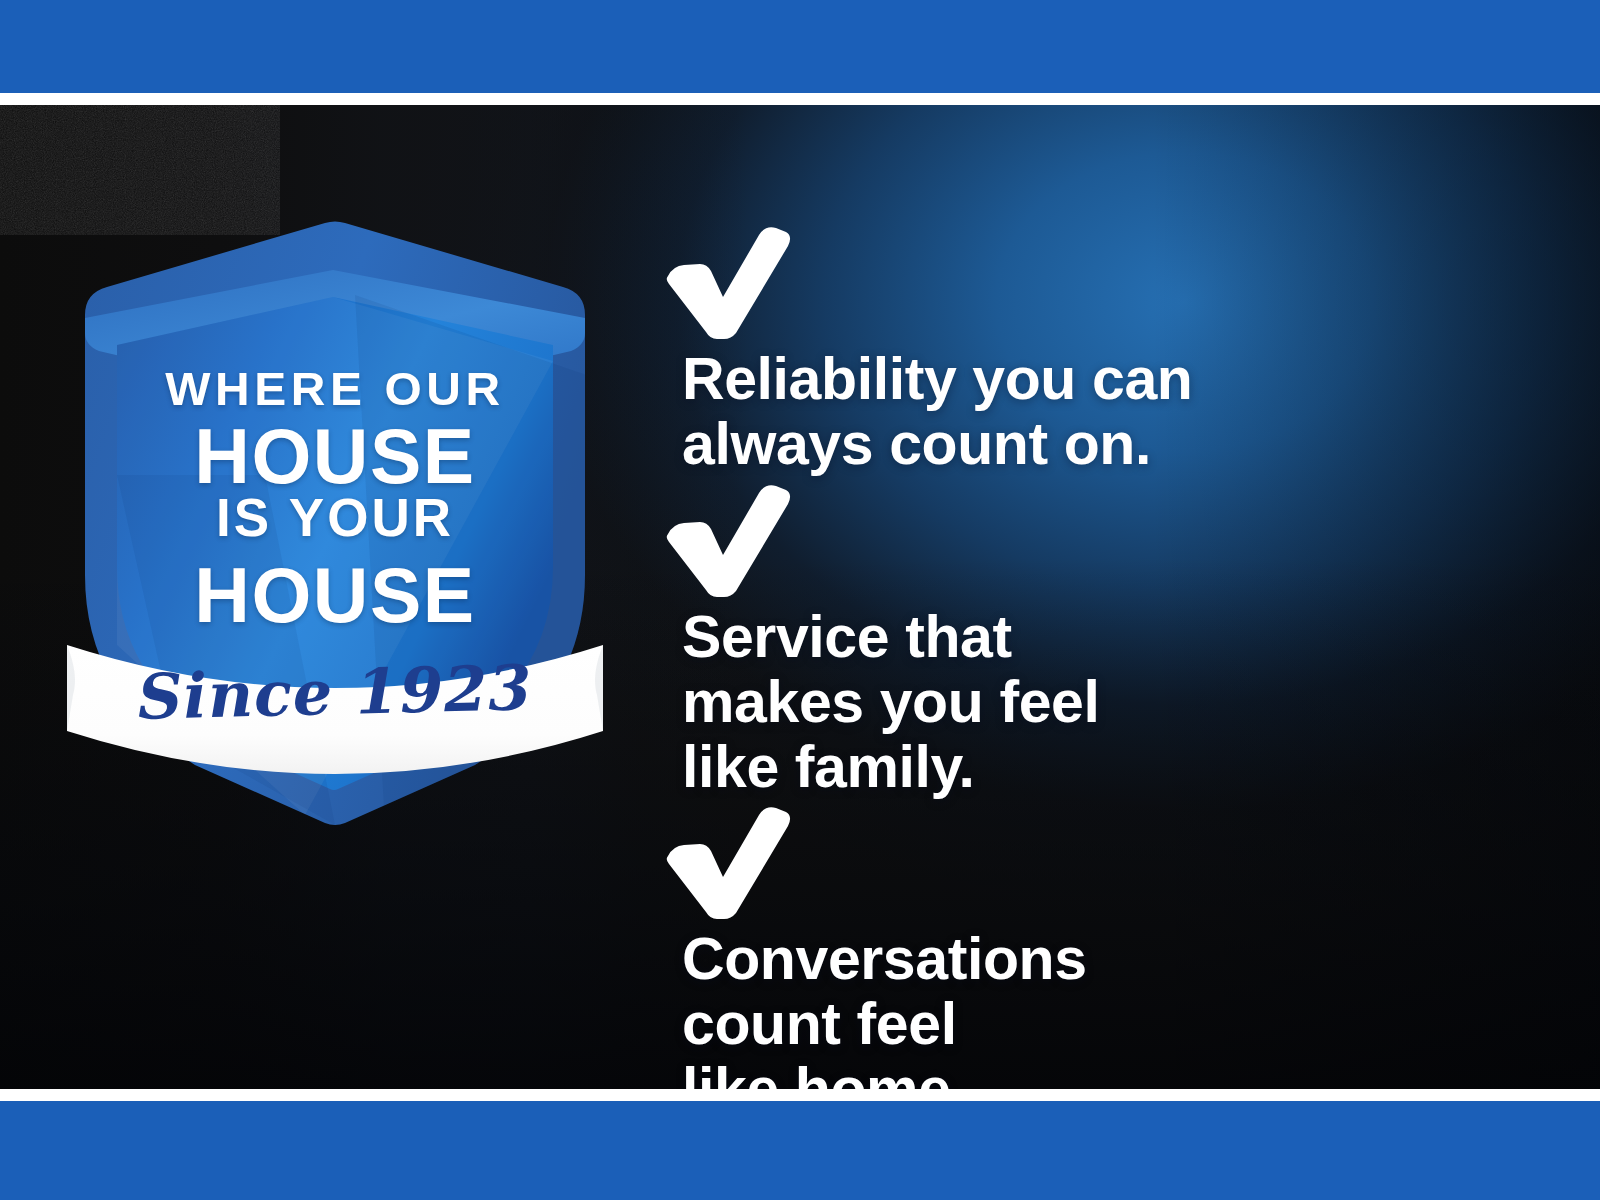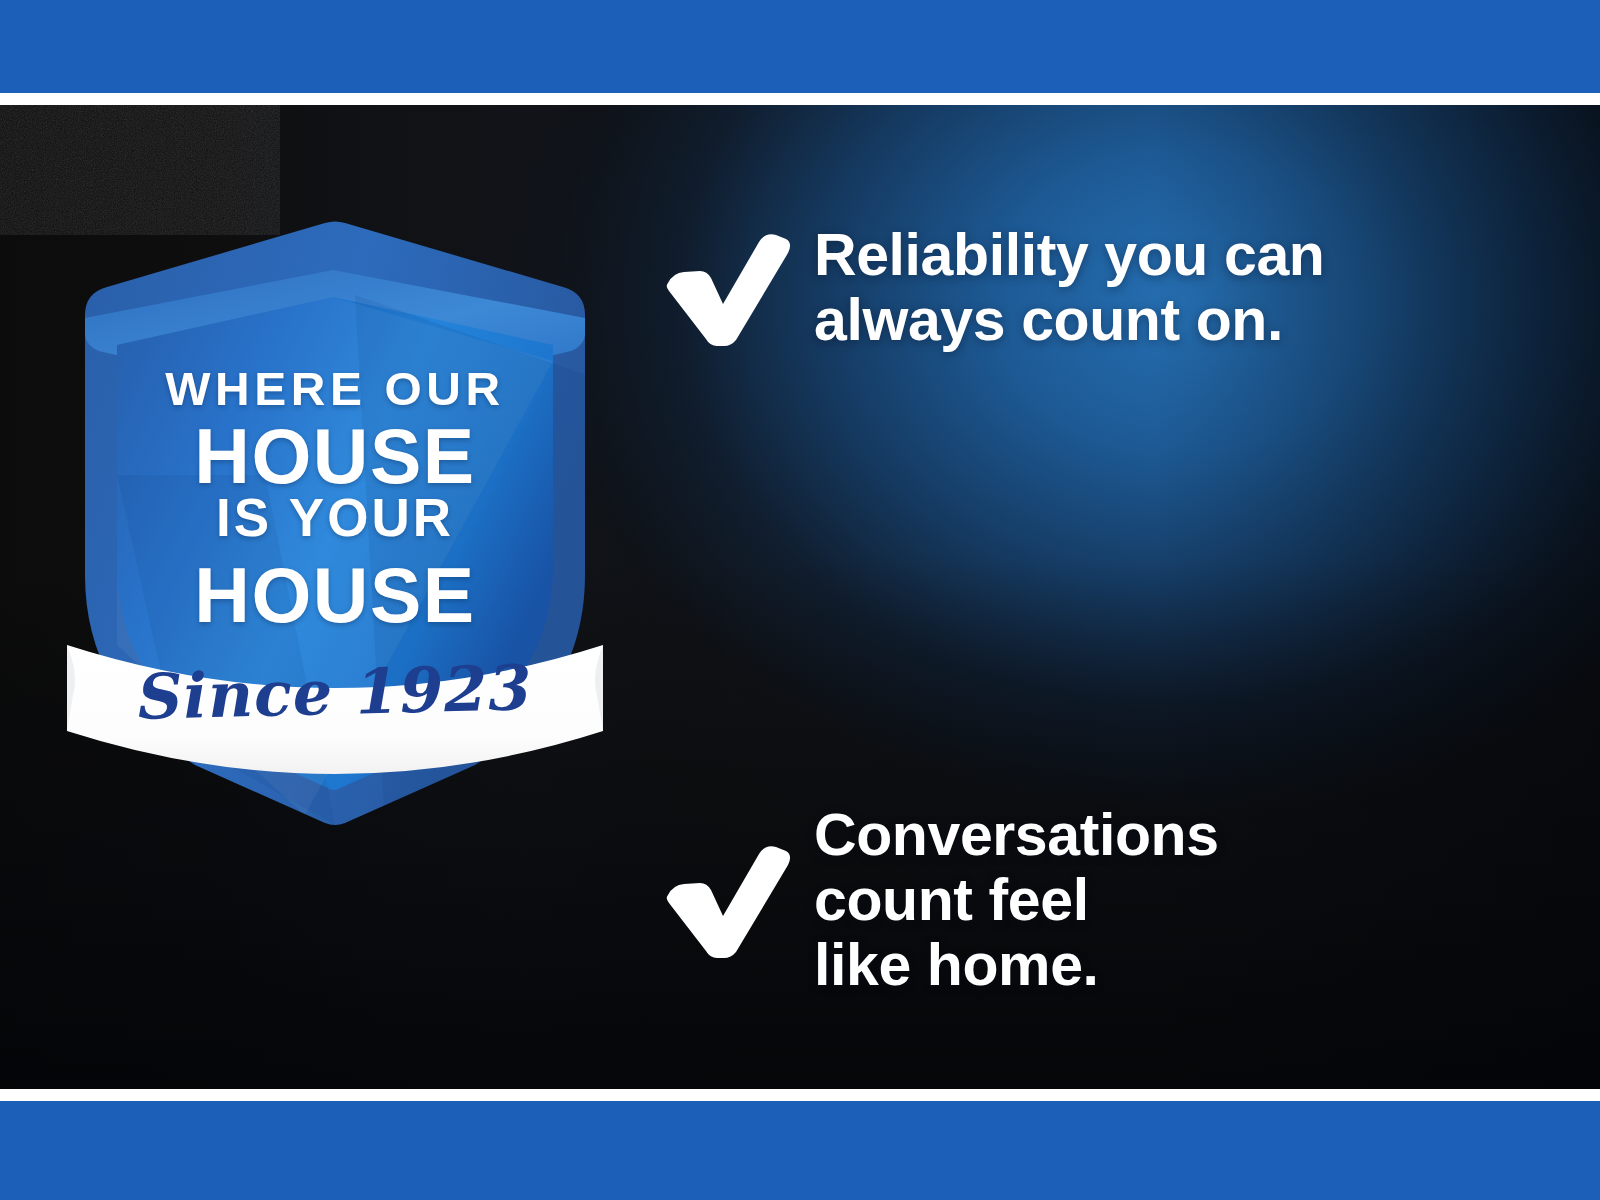--- a/index.html
+++ b/index.html
@@ -119,21 +119,22 @@
   
   #bullets{
     position:absolute;
     left:660px; top:105px;
     width:880px; height:984px;
   }
   .bullet{
     position:absolute;
     left:0;
     display:flex;
-    align-items:center;
+    align-items:flex-start;
+    flex-direction:column;
   }
   .bullet.b0{ top:110px; }
   .bullet.b1{ top:368px; }
   .bullet.b2{ top:690px; }
 
   .check{
     flex:0 0 auto;
     width:132px; height:118px;
     margin-top:6px;
   }
@@ -239,20 +240,32 @@
         <svg viewBox="0 0 132 118" xmlns="http://www.w3.org/2000/svg">
           <path d="M8 55 Q13 45 24 44 L40 43 Q47 43 51 50 L63 76 L99 14
                    Q105 4 116 7 L126 11 Q133 15 128 25 L76 112 Q71 118 64 118
                    L57 118 Q50 118 46 111 L9 63 Q5 58 8 55 Z" fill="#ffffff"></path>
         </svg>
       </span>
       <div class="bullet-text">Reliability you can
 always count on.</div>
     </div>
 
+    <div class="bullet b1">
+      <span class="check">
+        <svg viewBox="0 0 132 118" xmlns="http://www.w3.org/2000/svg">
+          <path d="M8 55 Q13 45 24 44 L40 43 Q47 43 51 50 L63 76 L99 14
+                   Q105 4 116 7 L126 11 Q133 15 128 25 L76 112 Q71 118 64 118
+                   L57 118 Q50 118 46 111 L9 63 Q5 58 8 55 Z" fill="#ffffff"></path>
+        </svg>
+      </span>
+      <div class="bullet-text">Service that
+makes you feel
+like family.</div>
+    </div>
 
     <div class="bullet b2">
       <span class="check">
         <svg viewBox="0 0 132 118" xmlns="http://www.w3.org/2000/svg">
           <path d="M8 55 Q13 45 24 44 L40 43 Q47 43 51 50 L63 76 L99 14
                    Q105 4 116 7 L126 11 Q133 15 128 25 L76 112 Q71 118 64 118
                    L57 118 Q50 118 46 111 L9 63 Q5 58 8 55 Z" fill="#ffffff"></path>
         </svg>
       </span>
       <div class="bullet-text">Conversations

